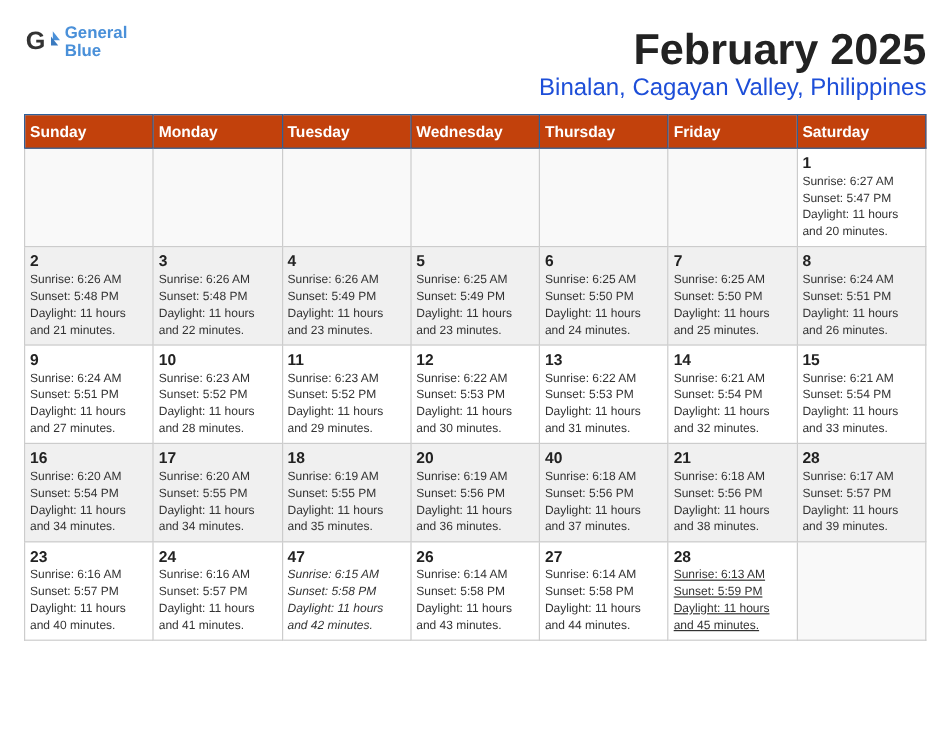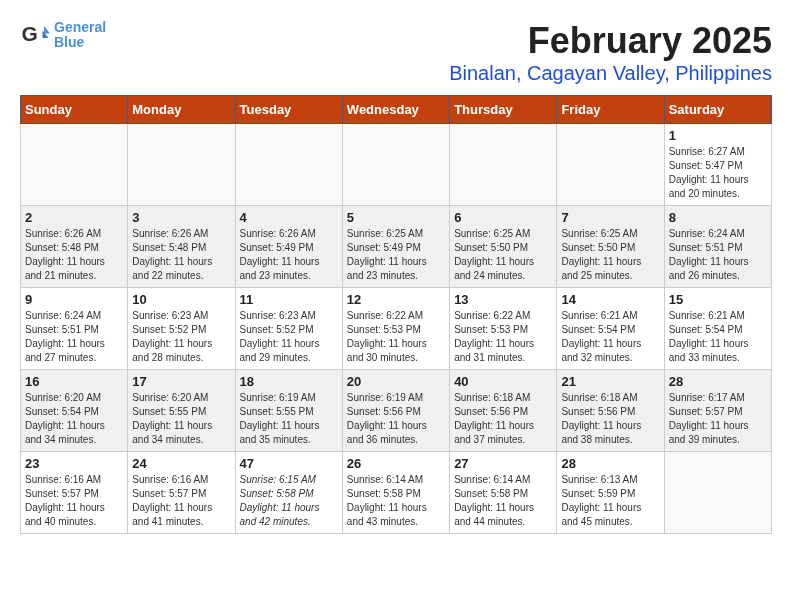--- a/index.html
+++ b/index.html
@@ -321,21 +321,21 @@
         </td>
         <td>
           <span class="day-num">27</span>
           <div class="day-info" style="white-space: pre-line;">Sunrise: 6:14 AM
 Sunset: 5:58 PM
 Daylight: 11 hours
 and 44 minutes.</div>
         </td>
         <td>
           <span class="day-num">28</span>
-          <div class="day-info" style="white-space: pre-line;">Sunrise: 6:13 AM
+          <div class="day-info" style="white-space: pre-line; text-decoration: underline;">Sunrise: 6:13 AM
 Sunset: 5:59 PM
 Daylight: 11 hours
 and 45 minutes.</div>
         </td>
         <td class="empty-cell"></td>
       </tr>
     </tbody>
 </table>
 
 </body></html>

